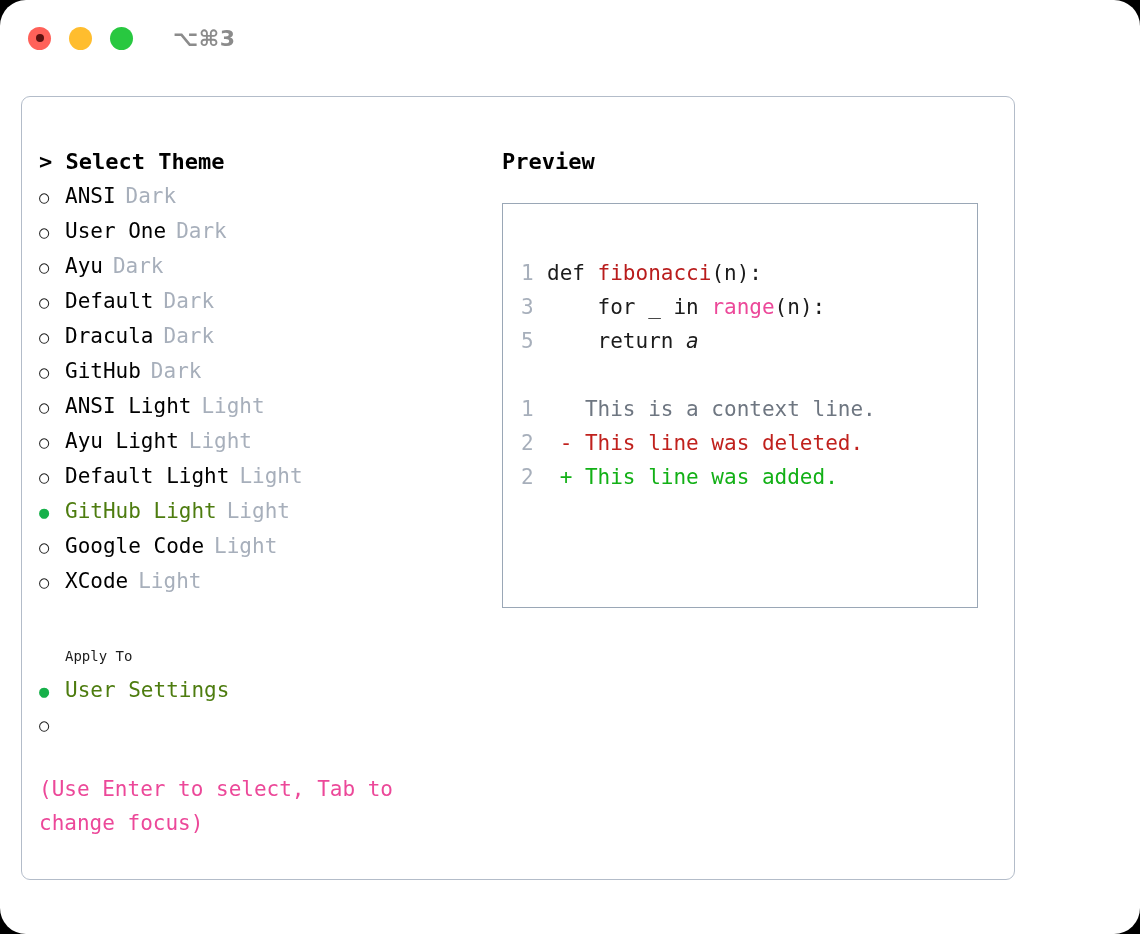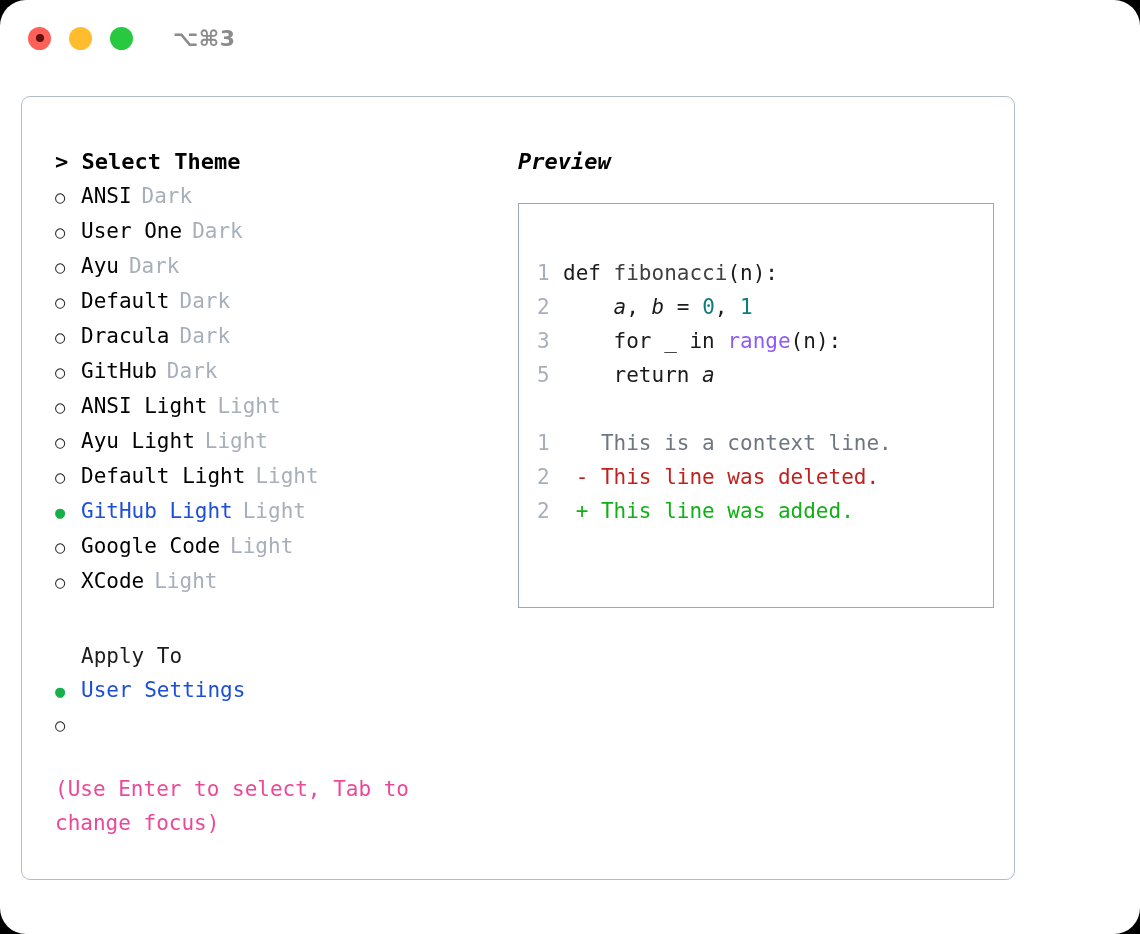--- a/index.html
+++ b/index.html
@@ -64,21 +64,20 @@
   
   #dialog {
     position: absolute;
     left: 21px;
     top: 96px;
     width: 994px;
     height: 784px;
     border: 1.6px solid #b3bcc9;
     border-radius: 9px;
     background: #ffffff;
-    padding-left: 16px;
   }
 
   #columns {
     display: flex;
     padding: 48px 0 0 0;
   }
   #left-col  { width: 480px; padding-left: 17px; }
   #right-col { flex: 1; padding-left: 0px; }
 
   
@@ -97,26 +96,26 @@
     color: #1c1c1c;
     white-space: pre;
   }
   .marker {
     width: 26px;
     flex: 0 0 26px;
     font-size: 17px;
     color: #1c1c1c;
   }
   .row.selected .marker { color: #16b04a; }
-  .row.selected .label  { color: #1d4ed8; }
+  .row.selected .label  { color: #4d7c0f; }
   .label  { color: #000000; }
   .suffix { color: #a7afbb; margin-left: 10px; }
 
   .group-title {
-    font-size: 21px;
+    font-size: 14px;
     line-height: 34px;
     color: #1c1c1c;
     padding-left: 26px;
     white-space: pre;
   }
   .spacer-lg { height: 40px; }
   .spacer-md { height: 30px; }
 
   #hint {
     font-size: 21px;
@@ -126,43 +125,42 @@
     white-space: pre-wrap;
   }
 
   
   #preview-title {
     font-size: 22px;
     font-weight: bold;
     color: #000000;
     line-height: 34px;
     margin-bottom: 24px;
-    font-style: italic;
   }
   #code-box {
     width: 476px;
     height: 405px;
     border: 1.6px solid #9aa7b6;
     background: #ffffff;
     padding: 52px 0 0 18px;
   }
   .code-line {
     font-size: 21px;
     line-height: 34px;
     white-space: pre;
   }
   .ln {
     display: inline-block;
     width: 26px;
     color: #a7afbb;
   }
   .kw   { color: #1c1c1c; }
-  .fn   { color: #404040; }
+  .fn   { color: #b91c1c; }
   .num  { color: #0d7c7c; }
-  .bi   { color: #8b5cf6; }
+  .bi   { color: #ec4899; }
   .var  { color: #1c1c1c; font-style: italic; }
   .ctx  { color: #6e7681; }
   .del  { color: #c0211d; }
   .add  { color: #12b016; }
   .blank { height: 34px; }
 </style>
 </head>
 <body>
 
 <div id="window">
@@ -207,21 +205,20 @@
 
         <div class="spacer-md"></div>
         <div id="hint">(Use Enter to select, Tab to change focus)</div>
       </div>
 
       <div id="right-col">
         <div id="preview-title">Preview</div>
         <div id="code-box">
           <div id="code-lines">
               <div class="code-line"><span class="ln">1</span><span class="kw">def </span><span class="fn">fibonacci</span><span class="kw">(n):</span></div>
-              <div class="code-line"><span class="ln">2</span><span class="kw">    </span><span class="var">a</span><span class="kw">, </span><span class="var">b</span><span class="kw"> = </span><span class="num">0</span><span class="kw">, </span><span class="num">1</span></div>
               <div class="code-line"><span class="ln">3</span><span class="kw">    for _ in </span><span class="bi">range</span><span class="kw">(n):</span></div>
               <div class="code-line"><span class="ln">5</span><span class="kw">    return </span><span class="var">a</span></div>
             </div>
           <div class="blank"></div>
           <div id="diff-lines">
               <div class="code-line"><span class="ln">1</span><span class="ctx">   This is a context line.</span></div>
               <div class="code-line"><span class="ln">2</span><span class="del"> - This line was deleted.</span></div>
               <div class="code-line"><span class="ln">2</span><span class="add"> + This line was added.</span></div>
             </div>
         </div>

